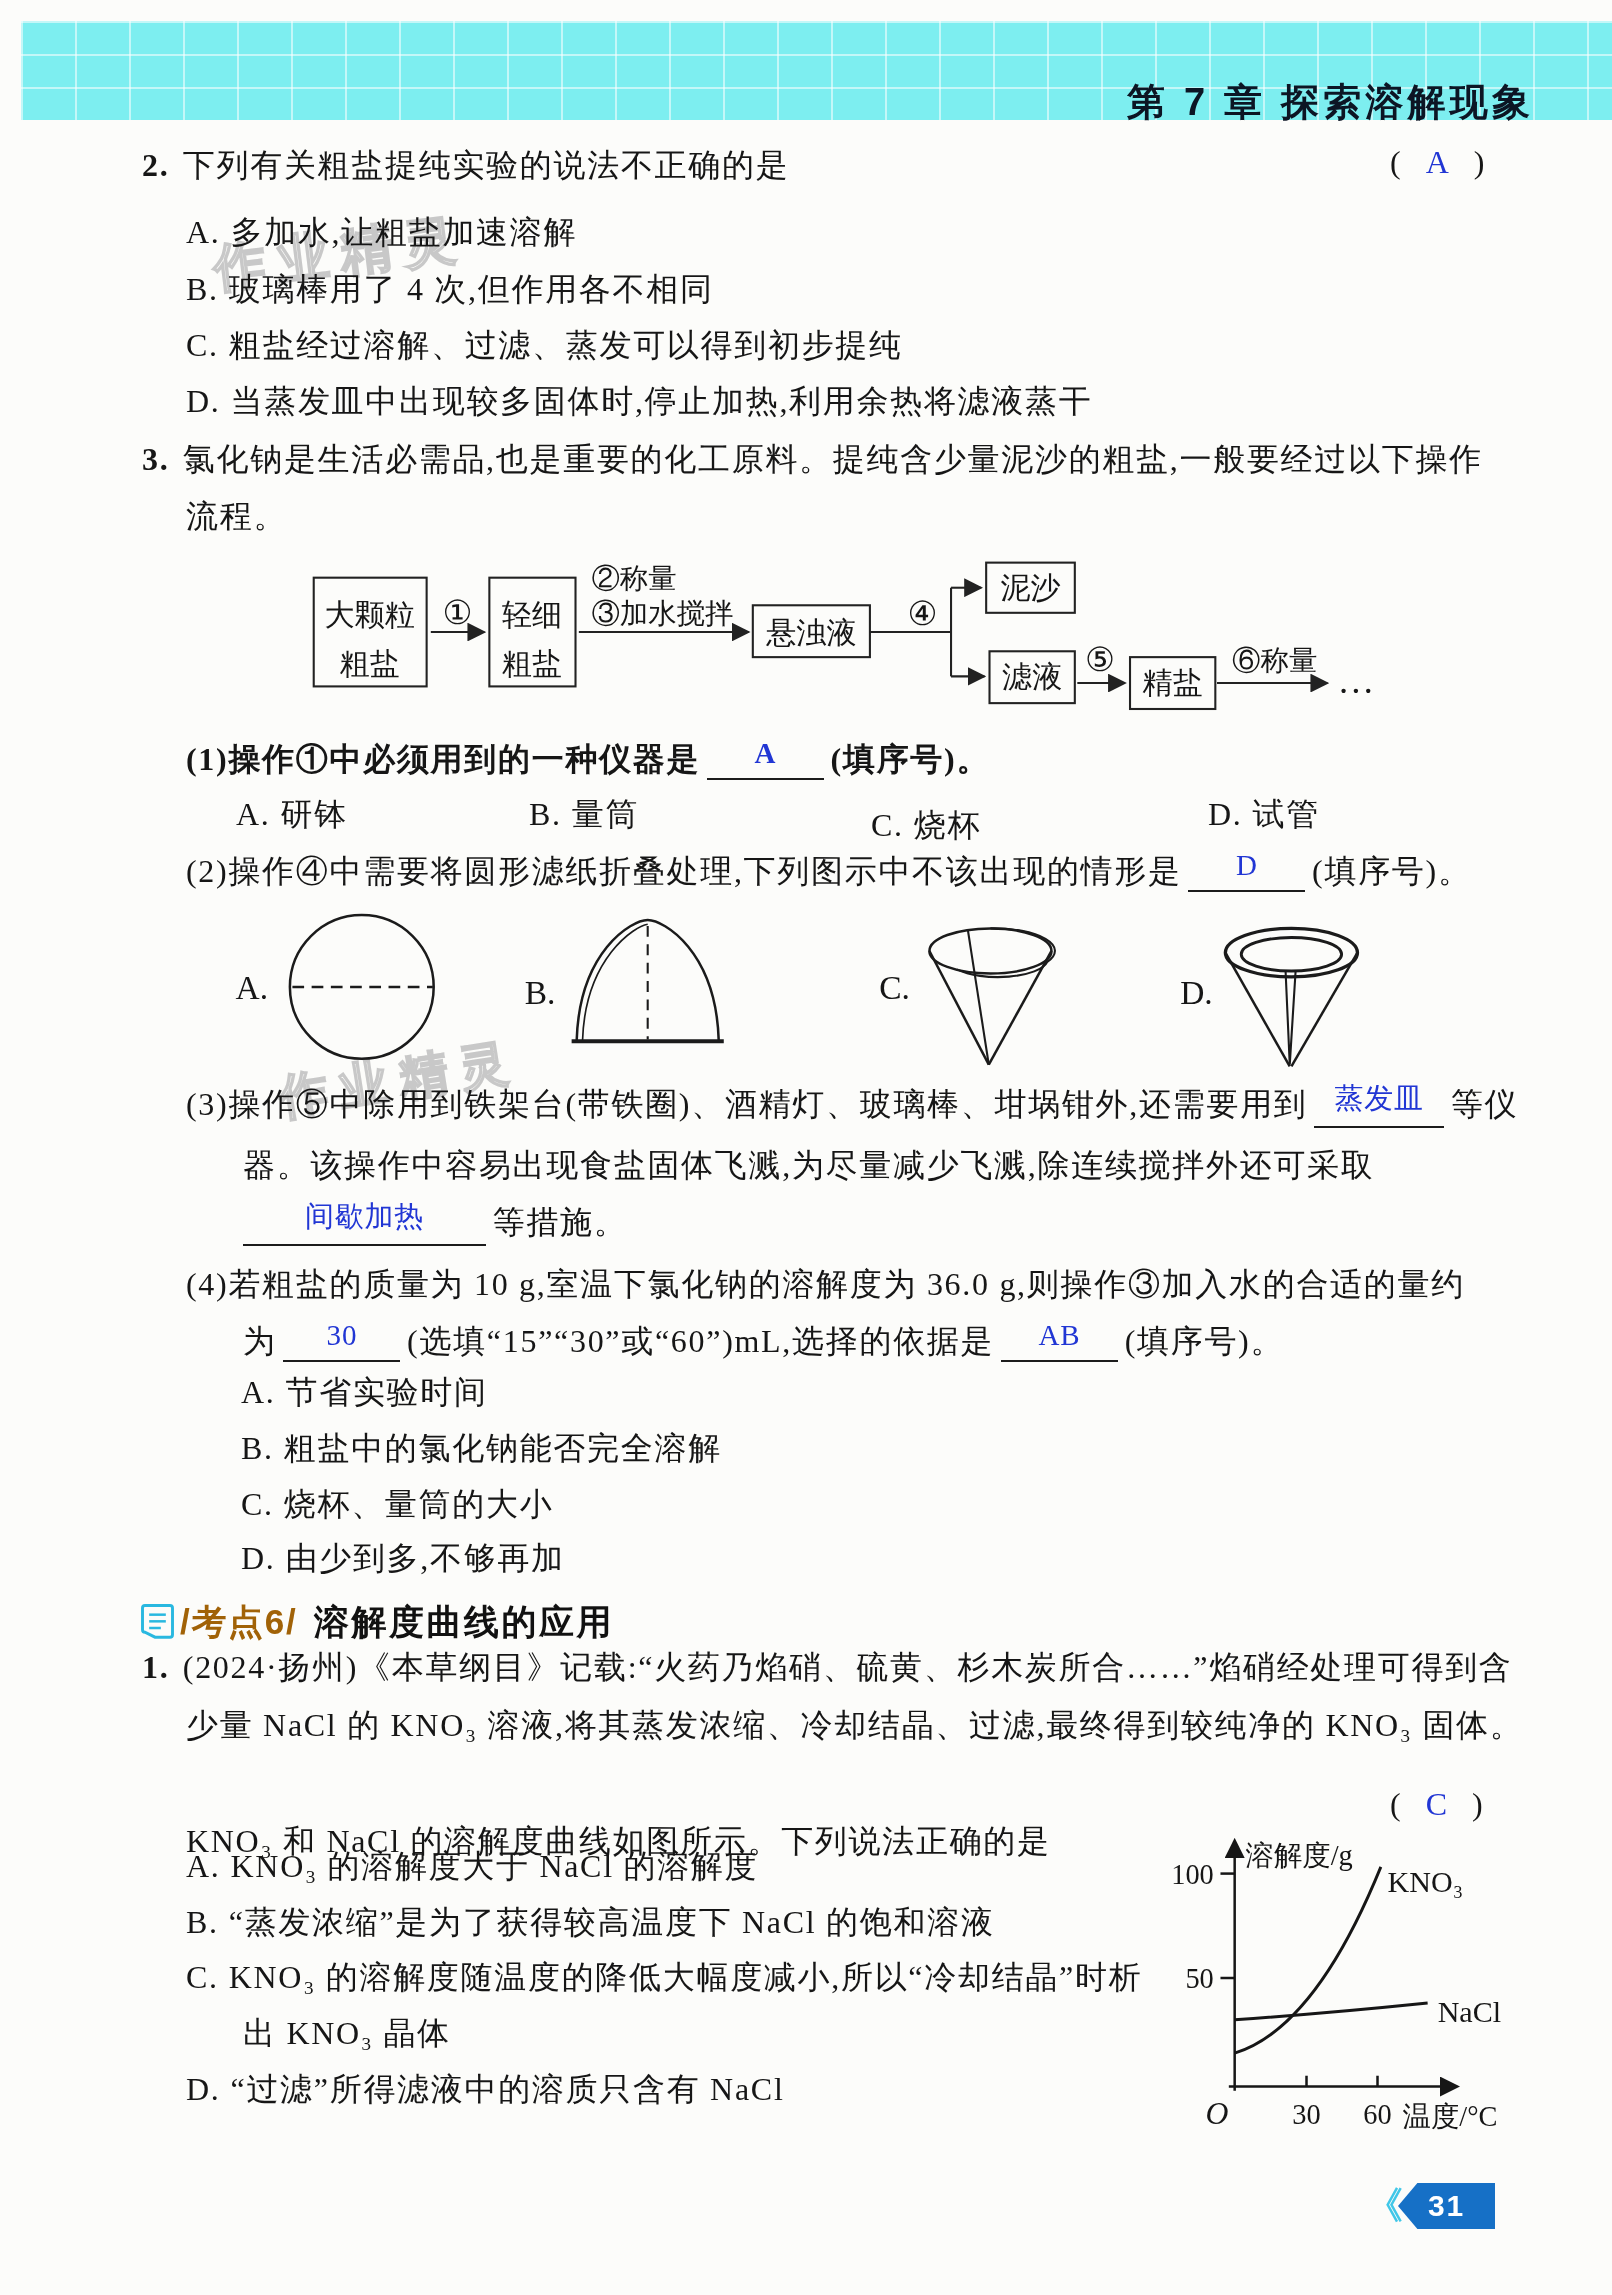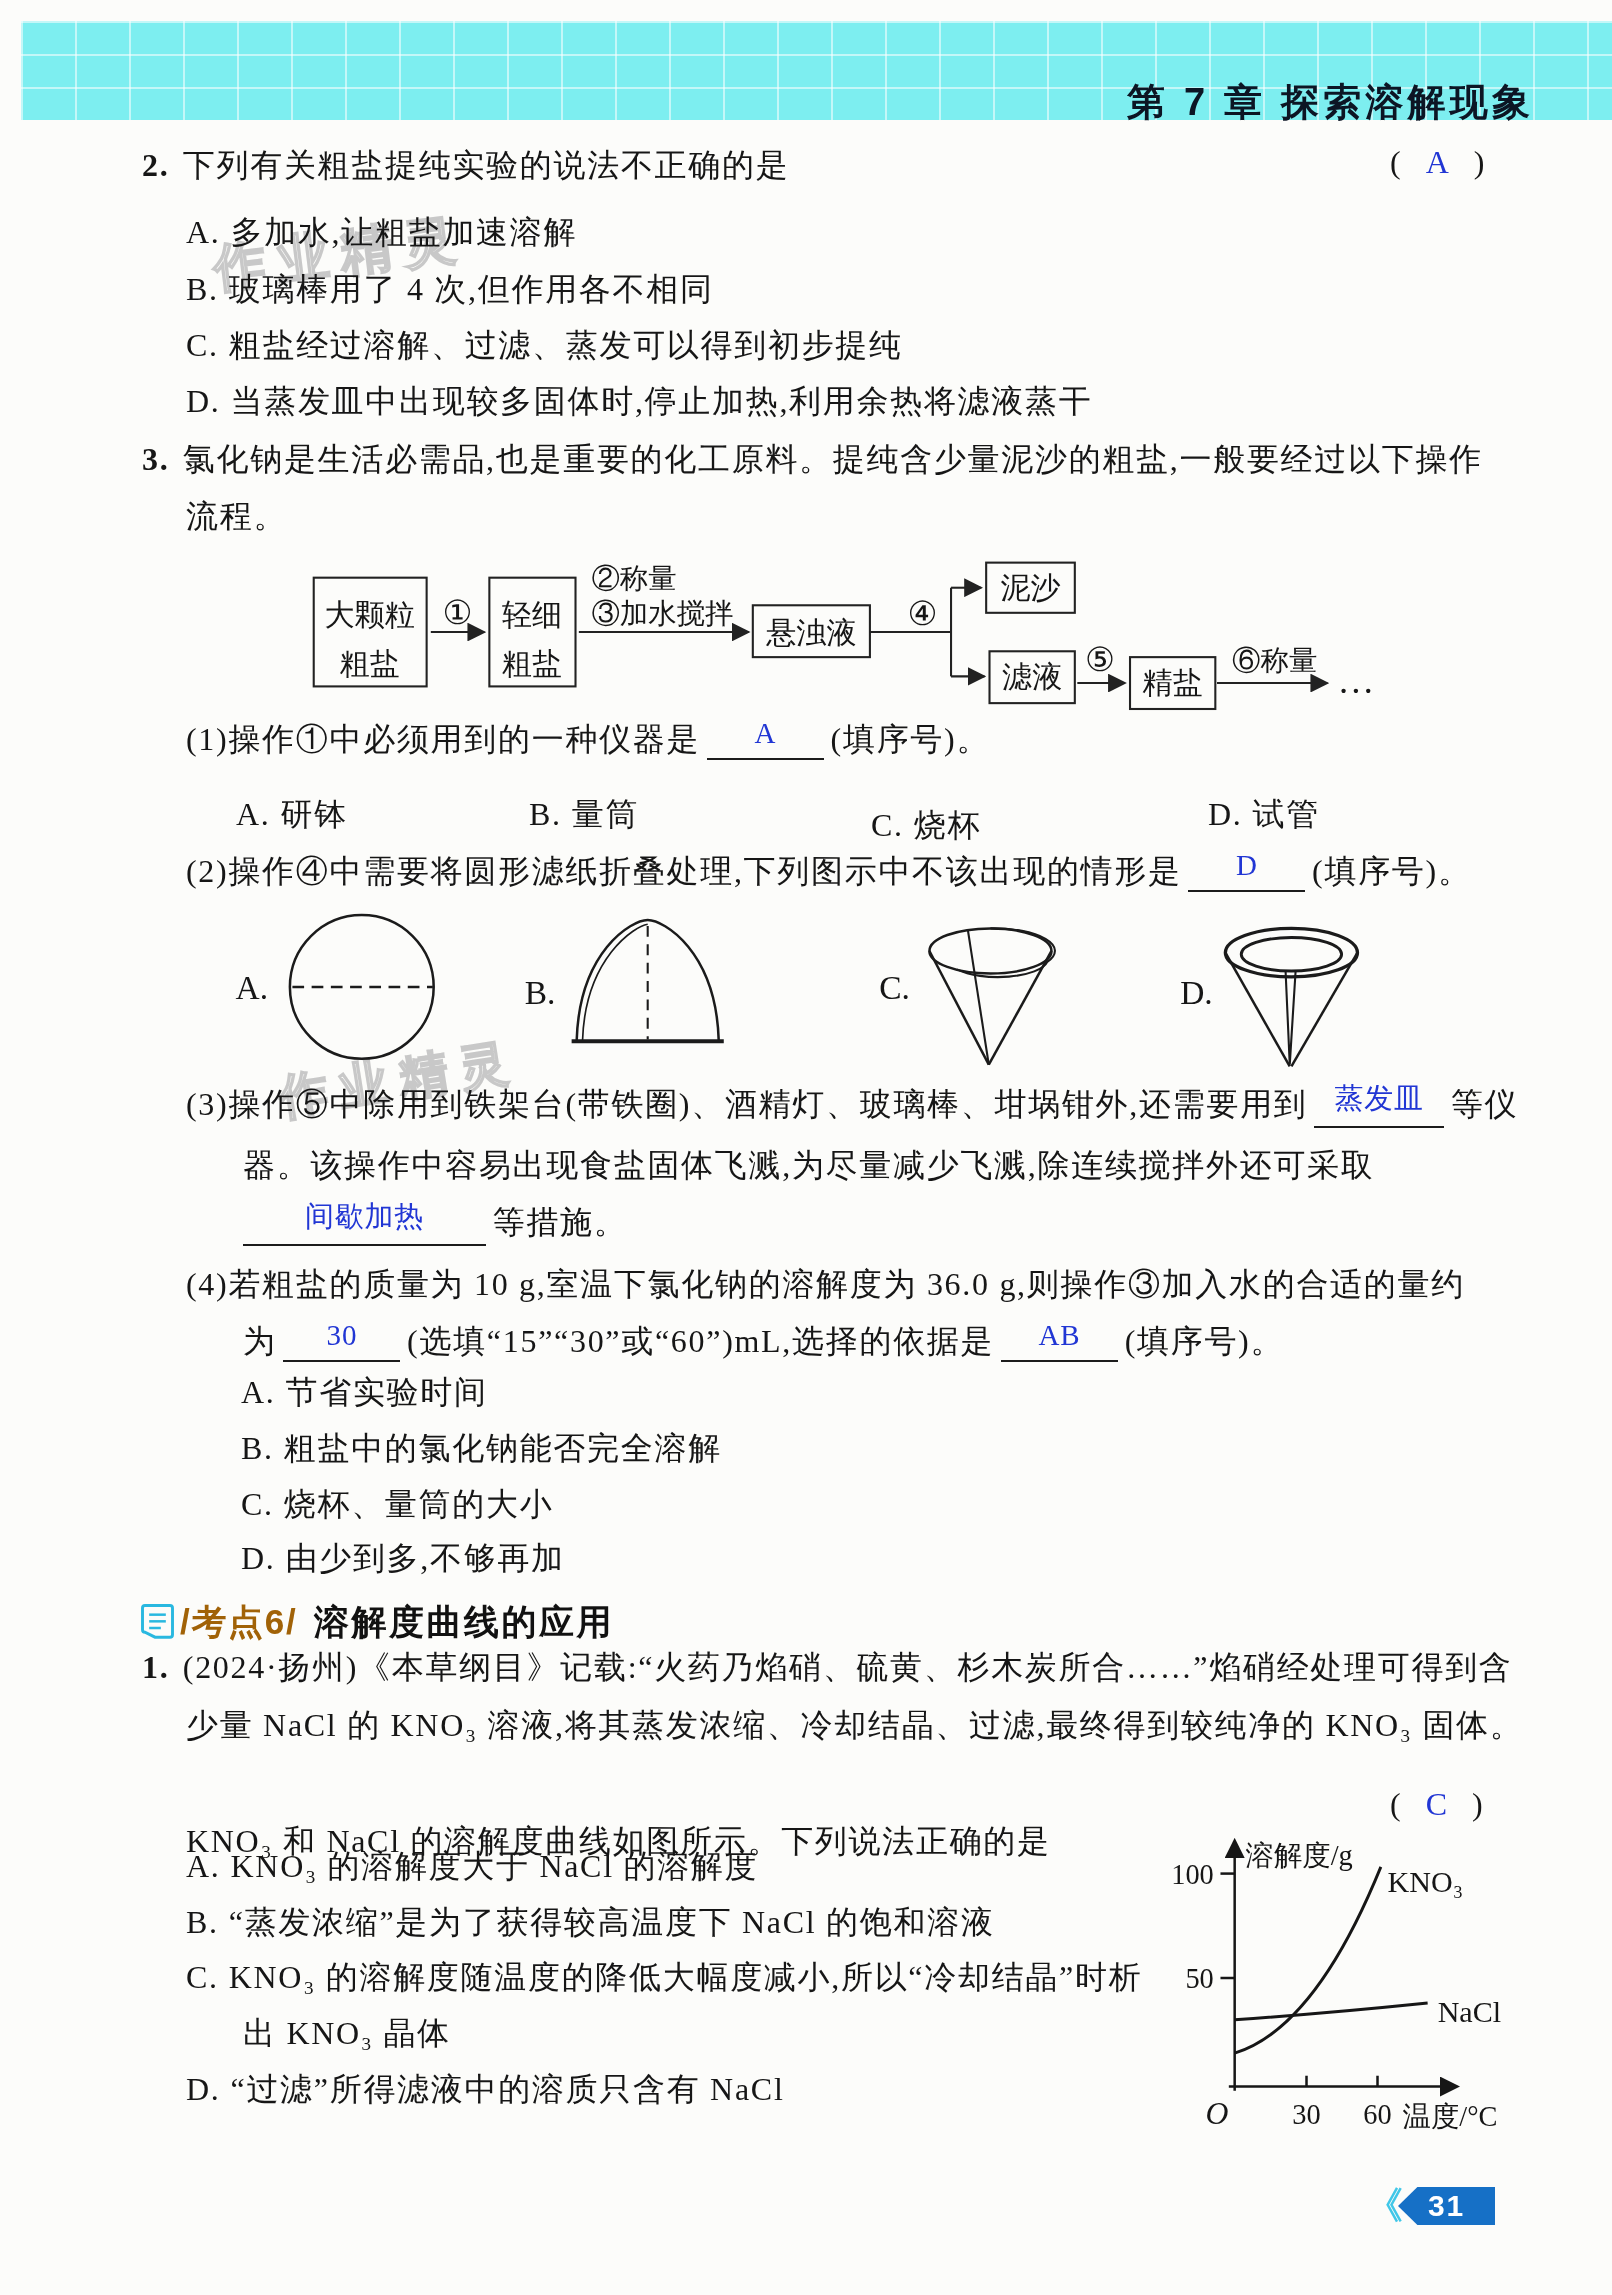--- a/index.html
+++ b/index.html
@@ -40,21 +40,21 @@
     font-family:"Liberation Sans", sans-serif;
   }
   
   .kaodian{position:absolute;left:140px;top:1591px;display:flex;align-items:center;}
   .kd-slash{color:#a16207;font-size:35px;font-weight:700;letter-spacing:1.7px;font-family:"Liberation Sans",sans-serif;margin:8px 5px;}
   .kd-title{color:#111;font-size:35px;font-weight:700;letter-spacing:2.5px;font-family:"Liberation Sans",sans-serif;margin-left:11.7px;}
   
   .badge-wrap{position:absolute;left:1366px;top:2181px;display:flex;align-items:center;}
   .badge-chevron{color:#41c7e8;font-size:37px;font-weight:700;margin-right:-5px;font-family:"Liberation Sans",sans-serif;}
   .badge{
-    width:97px;height:38px;background:#1670c6;color:#fff;
+    width:97px;height:46px;background:#1670c6;color:#fff;
     clip-path:polygon(0 50%, 20% 0, 100% 0, 100% 100%, 20% 100%);
     display:flex;align-items:center;justify-content:center;
     font-size:30px;font-weight:700;font-family:"Liberation Sans",sans-serif;letter-spacing:1.7px;
   }
   svg{position:absolute;overflow:visible;}
   svg text{font-family:"Liberation Serif",serif;fill:#161616;}
 </style>
 </head>
 <body>
 
@@ -116,21 +116,21 @@
     <text x="730" y="96" font-size="40">④</text>
     <text x="877" y="64" text-anchor="middle">泥沙</text>
     <text x="879" y="171" text-anchor="middle">滤液</text>
     <text x="960" y="152" text-anchor="middle" font-size="40">⑤</text>
     <text x="1047" y="178" text-anchor="middle">精盐</text>
     <text x="1118" y="150" font-size="34">⑥称量</text>
     <text x="1244" y="178" font-size="44">…</text>
   </g>
 </svg>
 
-<div class="line" style="left:186px;top:718px;">
+<div class="line" style="left:186px;top:738px;font-weight:bold;">
   <span>(1)操作①中必须用到的一种仪器是</span><span class="blank" style="min-width:117px;"><span>A</span></span><span>(填序号)。</span>
 </div>
 <div class="line" style="left:236px;top:793px;"><span class="opt-letter">A.</span><span>研钵</span></div>
 <div class="line" style="left:529px;top:793px;"><span class="opt-letter">B.</span><span>量筒</span></div>
 <div class="line" style="left:871px;top:804px;text-align:center;"><span class="opt-letter">C.</span><span>烧杯</span></div>
 <div class="line" style="left:1208px;top:793px;"><span class="opt-letter">D.</span><span>试管</span></div>
 
 <div class="line" style="left:186px;top:850px;">
   <span>(2)操作④中需要将圆形滤纸折叠处理,下列图示中不该出现的情形是</span><span class="blank" style="min-width:117px;"><span>D</span></span><span>(填序号)。</span>
 </div>

